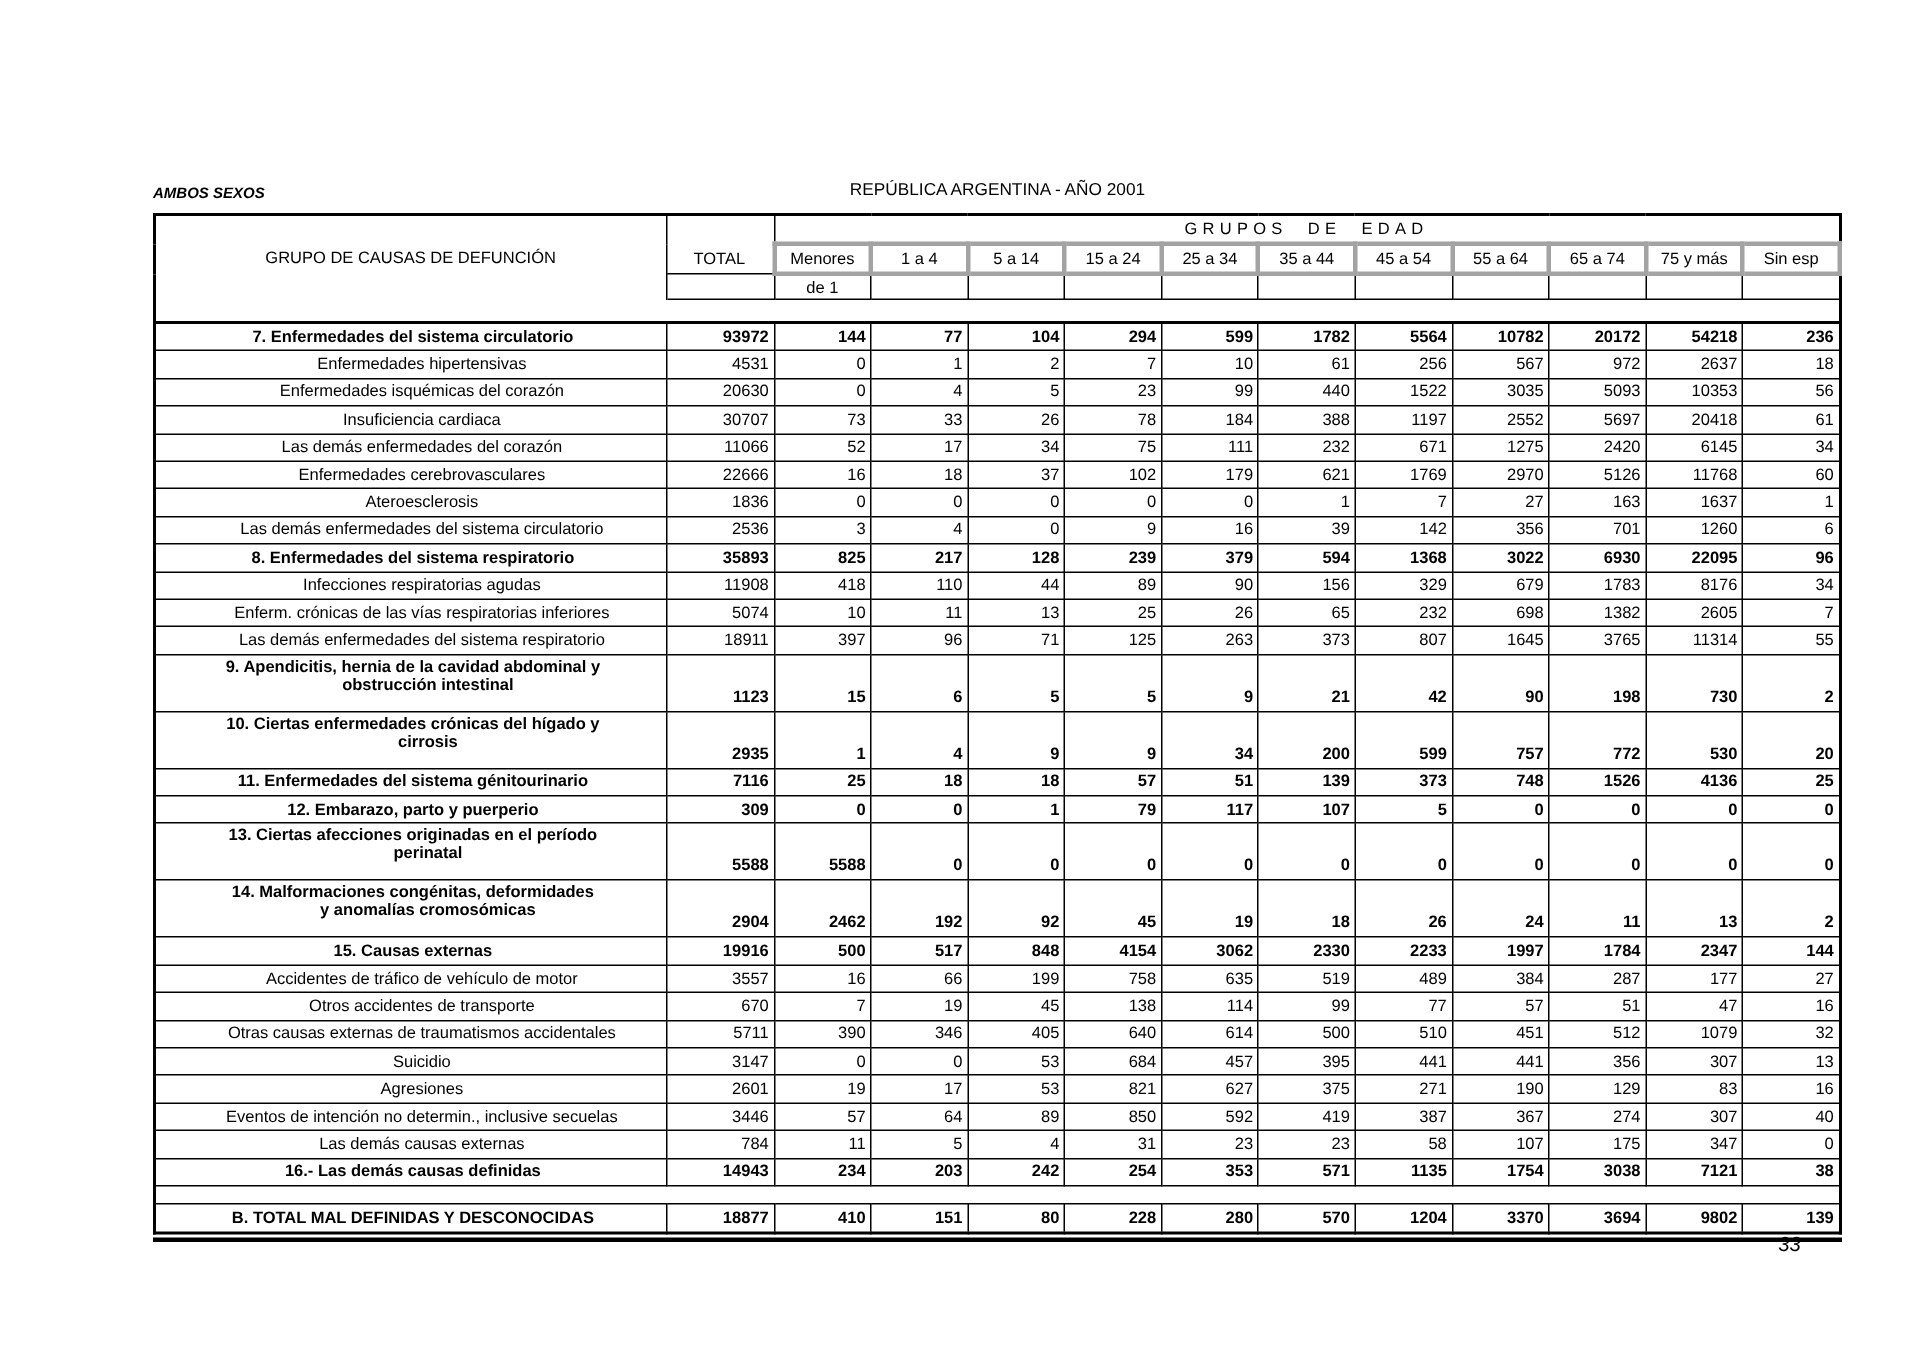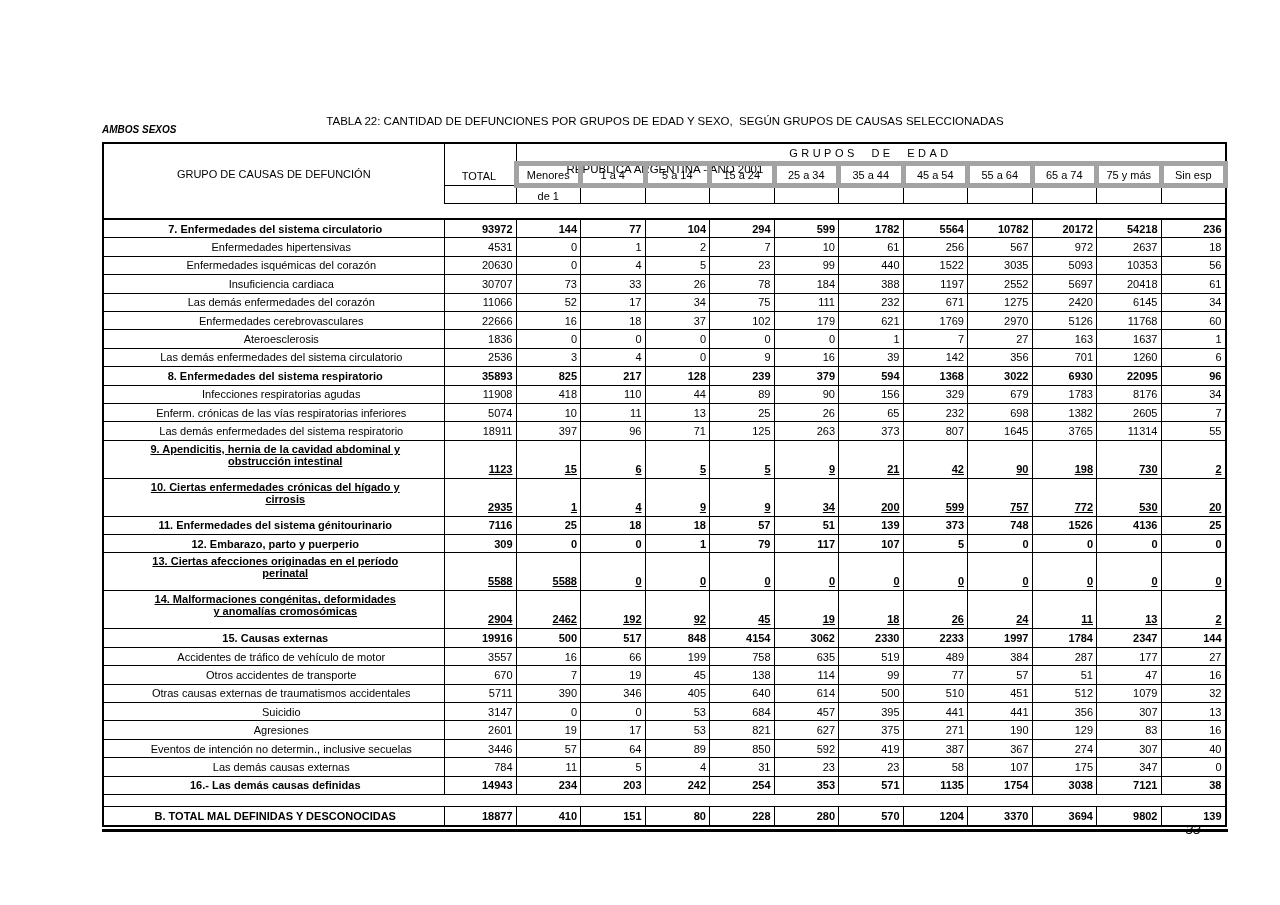--- a/index.html
+++ b/index.html
@@ -15,31 +15,31 @@
   table{border-collapse:collapse;table-layout:fixed;width:1126px;
         border:2px solid #000;border-bottom:2px solid #000;}
   col.causes{width:341px;} col.total{width:72px;}
   th,td{padding:0;margin:0;font-size:11px;font-weight:normal;overflow:hidden;white-space:nowrap;}
 
   th.corner{border-right:1px solid #000;text-align:center;vertical-align:middle;}
   th.totalh{border-right:1px solid #000;border-bottom:1px solid #000;text-align:center;
             vertical-align:bottom;padding-bottom:3px;}
   th.grupos{border-bottom:1px solid #4d7c0f;height:17px;text-align:center;vertical-align:middle;
             letter-spacing:3.5px;word-spacing:7px;}
-  th.ageh{border:5px solid #a3a3a3;height:17px;text-align:center;vertical-align:middle;}
+  th.ageh{border:3px solid #a3a3a3;height:17px;text-align:center;vertical-align:middle;}
   tr.subh td{border-right:1px solid #000;border-bottom:1px solid #000;height:15px;
              text-align:center;vertical-align:middle;}
   tr.subh td.under-total{border-right:1px solid #000;}
 
   tr.sp1 td{height:14px;border-bottom:2px solid #000;}
   tr.sp2 td{height:11px;}
 
   tbody td.c{border:1px solid #000;}
   tr.single td{height:17.4px;vertical-align:middle;}
-  tr.dbl td{height:34px;vertical-align:bottom;text-decoration:underline;}
+  tr.dbl td{height:34px;vertical-align:bottom;}
   tr.dbl td.lbl{vertical-align:top;}
   tr.dbl td.num{padding-bottom:3px;}
   tr.bold td{font-weight:bold;}
   tr.trow td{height:18px;font-weight:bold;}
 
   td.lbl{text-align:center;}
   td.lbl .l1{padding-left:3px;}
   td.lbl.ind .l1{padding-left:15px;}
   td.lbl .l2{padding-left:23px;}
   tr.dbl td.lbl .l1{padding-top:2px;}
@@ -47,21 +47,20 @@
 
   .bottomrule{height:3px;background:#000;margin-top:2px;}
   .pagenum{position:absolute;left:1158px;top:822px;width:70px;text-align:center;
            font-size:13.5px;font-style:italic;}
 </style>
 </head>
 <body>
 
 <div class="page">
   <div class="titles">
-    <div>TABLA 22: CANTIDAD DE DEFUNCIONES POR GRUPOS DE EDAD Y SEXO,  SEGÚN GRUPOS DE CAUSAS SELECCIONADAS</div>
     <div class="subtitle">REPÚBLICA ARGENTINA - AÑO 2001</div>
   </div>
 
   <div class="ambos">AMBOS SEXOS</div>
 
   <div class="tablewrap">
     <table id="tbl">
       <colgroup>
         <col class="causes">
           <col class="total">

